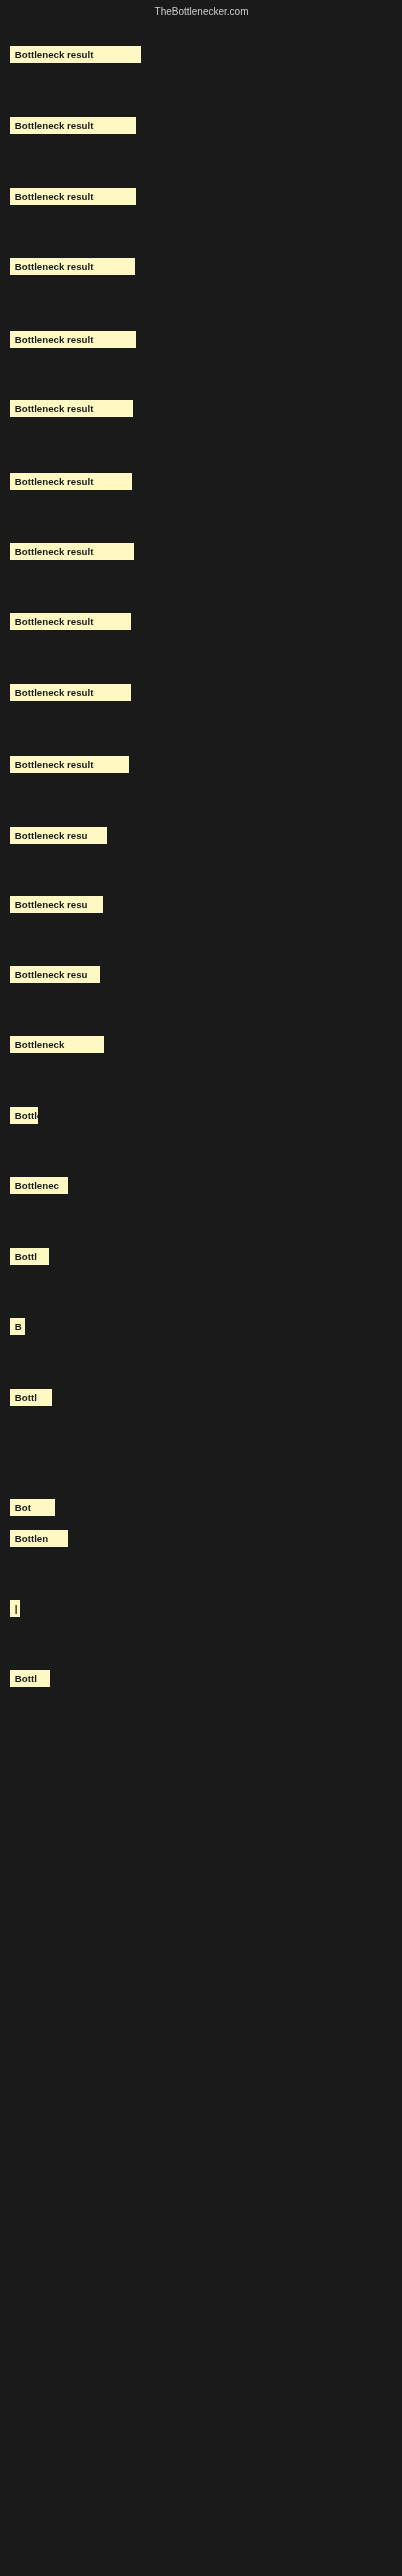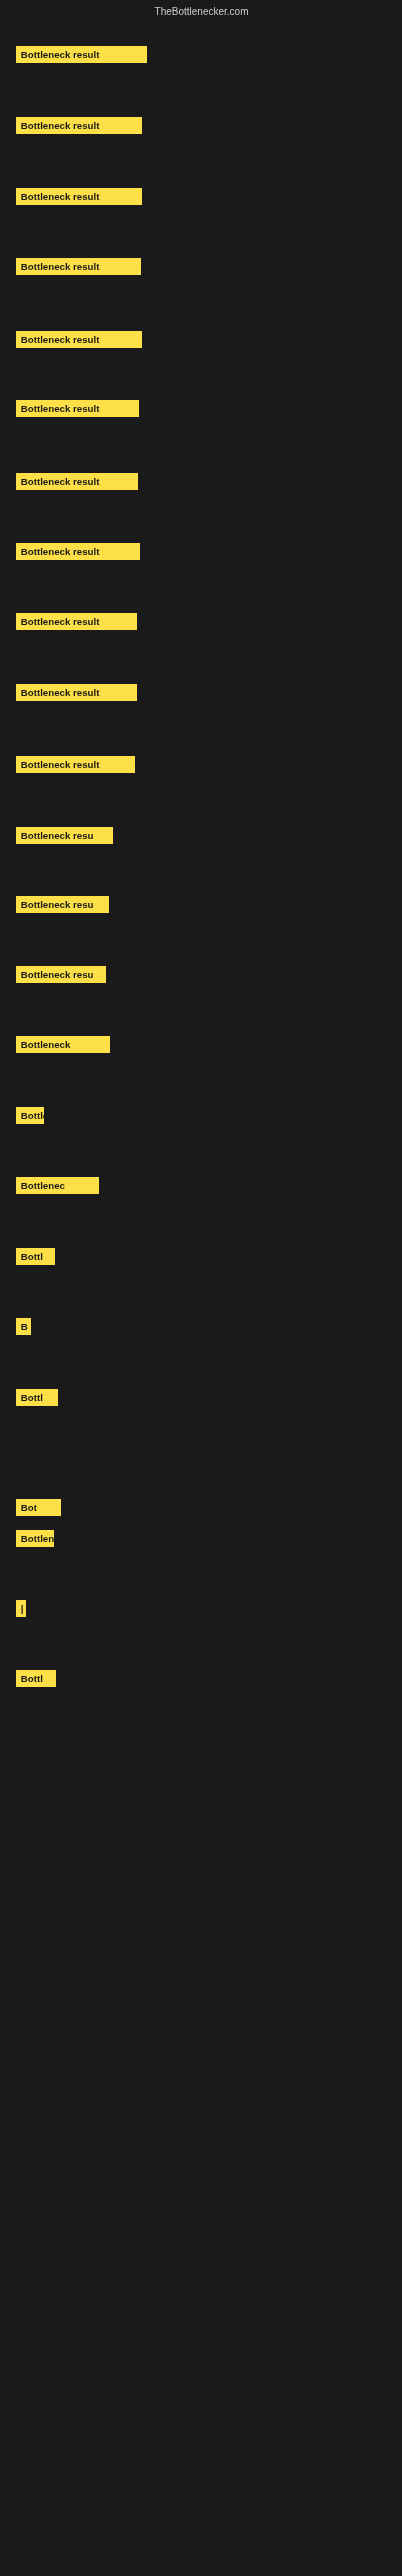--- a/index.html
+++ b/index.html
@@ -21,22 +21,22 @@
       top: 6.4px;
       left: 50%;
       transform: translateX(-50%);
       color: #cccccc;
       font-size: 10px;
       white-space: nowrap;
     }
 
     .bottleneck-badge {
       position: absolute;
-      left: 16px;
-      background-color: #fde047;
+      left: 10px;
+      background-color: #fef9c3;
       color: #1a1a1a;
       font-size: 9.7px;
       font-weight: bold;
       padding: 3.2px 4.8px;
       white-space: nowrap;
       overflow: hidden;
     }
   </style>
 </head>
 <body>
@@ -53,22 +53,22 @@
     <div class="bottleneck-badge" style="top: 473px; width: 122px;">Bottleneck result</div>
     <div class="bottleneck-badge" style="top: 543px; width: 124px;">Bottleneck result</div>
     <div class="bottleneck-badge" style="top: 613px; width: 121px;">Bottleneck result</div>
     <div class="bottleneck-badge" style="top: 684px; width: 121px;">Bottleneck result</div>
     <div class="bottleneck-badge" style="top: 756px; width: 119px;">Bottleneck result</div>
     <div class="bottleneck-badge" style="top: 827px; width: 97px;">Bottleneck resu</div>
     <div class="bottleneck-badge" style="top: 896px; width: 93px;">Bottleneck resu</div>
     <div class="bottleneck-badge" style="top: 966px; width: 90px;">Bottleneck resu</div>
     <div class="bottleneck-badge" style="top: 1036px; width: 94px;">Bottleneck</div>
     <div class="bottleneck-badge" style="top: 1107px; width: 28px;">Bottler</div>
-    <div class="bottleneck-badge" style="top: 1177px; width: 83px;">Bottlenec</div>
+    <div class="bottleneck-badge" style="top: 1177px; width: 58px;">Bottlenec</div>
     <div class="bottleneck-badge" style="top: 1248px; width: 39px;">Bottl</div>
     <div class="bottleneck-badge" style="top: 1318px; width: 14.5px;">B</div>
     <div class="bottleneck-badge" style="top: 1389px; width: 42px;">Bottl</div>
     <div class="bottleneck-badge" style="top: 1459px; width: 45px; margin-top: 40px;">Bot</div>
-    <div class="bottleneck-badge" style="top: 1530px; width: 38px;">Bottlen</div>
+    <div class="bottleneck-badge" style="top: 1530px; width: 58px;">Bottlen</div>
     <div class="bottleneck-badge" style="top: 1600px; width: 9.7px;">|</div>
     <div class="bottleneck-badge" style="top: 1670px; width: 40px;">Bottl</div>
   </div>
 
 
 </body></html>

